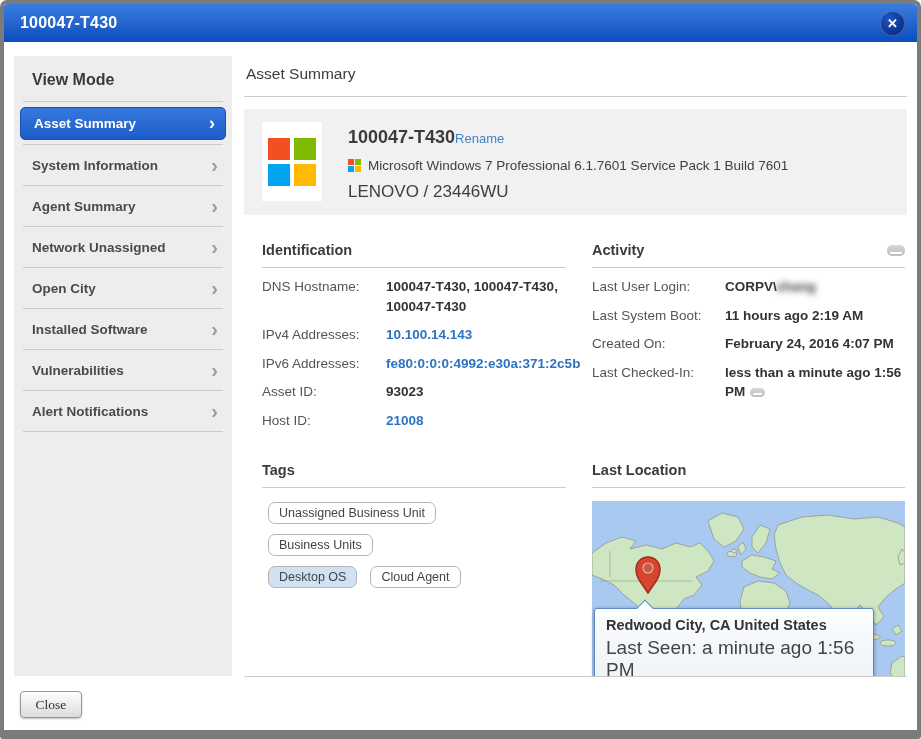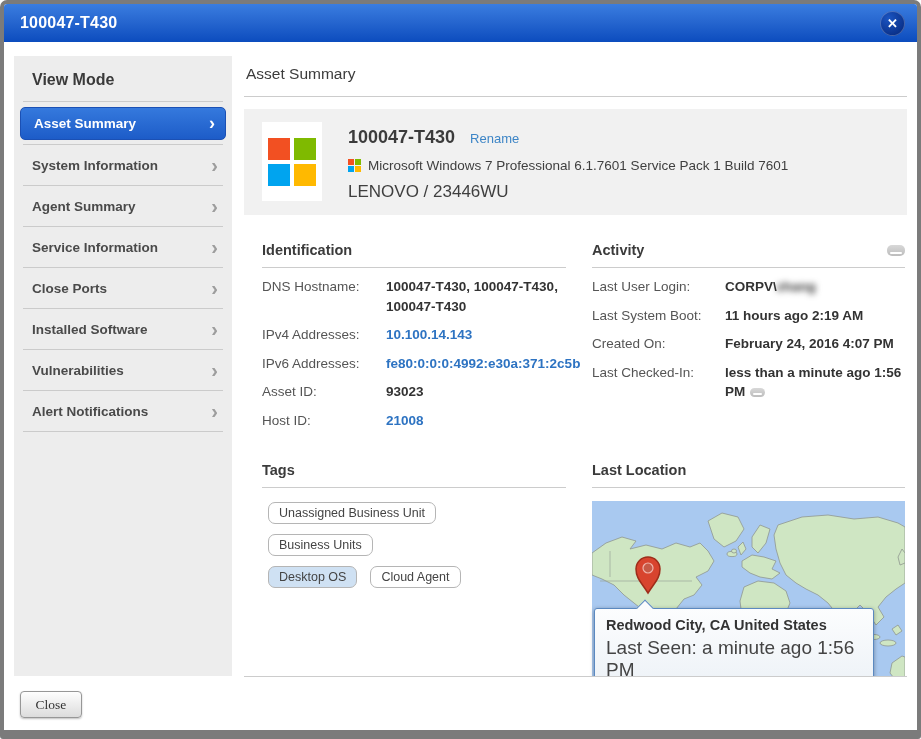--- a/index.html
+++ b/index.html
@@ -53,21 +53,21 @@
     margin-top:12px; background:#f1f1f1; display:flex; align-items:flex-start;
     padding:13px 14px 13px 18px; gap:26px; min-height:104px;
   }
   .logo-box { width:60px; height:79px; background:#fff; display:flex; align-items:center; justify-content:center; flex:0 0 60px; }
   .mslogo { display:grid; grid-template-columns:22px 22px; grid-template-rows:22px 22px; gap:4px; }
   .mslogo span { display:block; }
   .sq-red { background:#f25022; } .sq-green { background:#7fba00; }
   .sq-blue { background:#00a4ef; } .sq-yellow { background:#ffb900; }
   .asset-name-row { margin-top:5px; display:flex; align-items:baseline; }
   .asset-name { font-size:18px; font-weight:bold; color:#3b3b3b; }
-  .rename-link { font-size:13px; color:#3d85c6; margin-left:15px; text-decoration:none; cursor:pointer; }
+  .rename-link { font-size:13px; color:#3d85c6; text-decoration:none; cursor:pointer; }
   .os-row { margin-top:10px; font-size:13.5px; color:#3f3f3f; display:flex; align-items:center; gap:7px; }
   .mini-logo { display:grid; grid-template-columns:6px 6px; grid-template-rows:6px 6px; gap:1px; flex:0 0 13px; }
   .hw-row { margin-top:9px; font-size:17px; color:#3f3f3f; }
   .cols {
     display:grid; grid-template-columns:304px 1fr; column-gap:26px; row-gap:30px;
     padding:0 2px 0 18px; margin-top:25px;
   }
   .sec-title {
     display:flex; justify-content:space-between; align-items:center;
     font-size:14.5px; font-weight:bold; color:#3b3b3b;
@@ -146,26 +146,26 @@
       <span>System Information</span>
       <span class="chev">›</span>
     </div>
     <div class="side-sep"></div>
     <div class="side-item">
       <span>Agent Summary</span>
       <span class="chev">›</span>
     </div>
     <div class="side-sep"></div>
     <div class="side-item">
-      <span>Service Information</span>
-      <span class="chev">›</span>
-    </div>
-    <div class="side-sep"></div>
-    <div class="side-item">
-      <span>Close Ports</span>
+      <span>Network Unassigned</span>
+      <span class="chev">›</span>
+    </div>
+    <div class="side-sep"></div>
+    <div class="side-item">
+      <span>Open City</span>
       <span class="chev">›</span>
     </div>
     <div class="side-sep"></div>
     <div class="side-item">
       <span>Installed Software</span>
       <span class="chev">›</span>
     </div>
     <div class="side-sep"></div>
     <div class="side-item">
       <span>Vulnerabilities</span>

